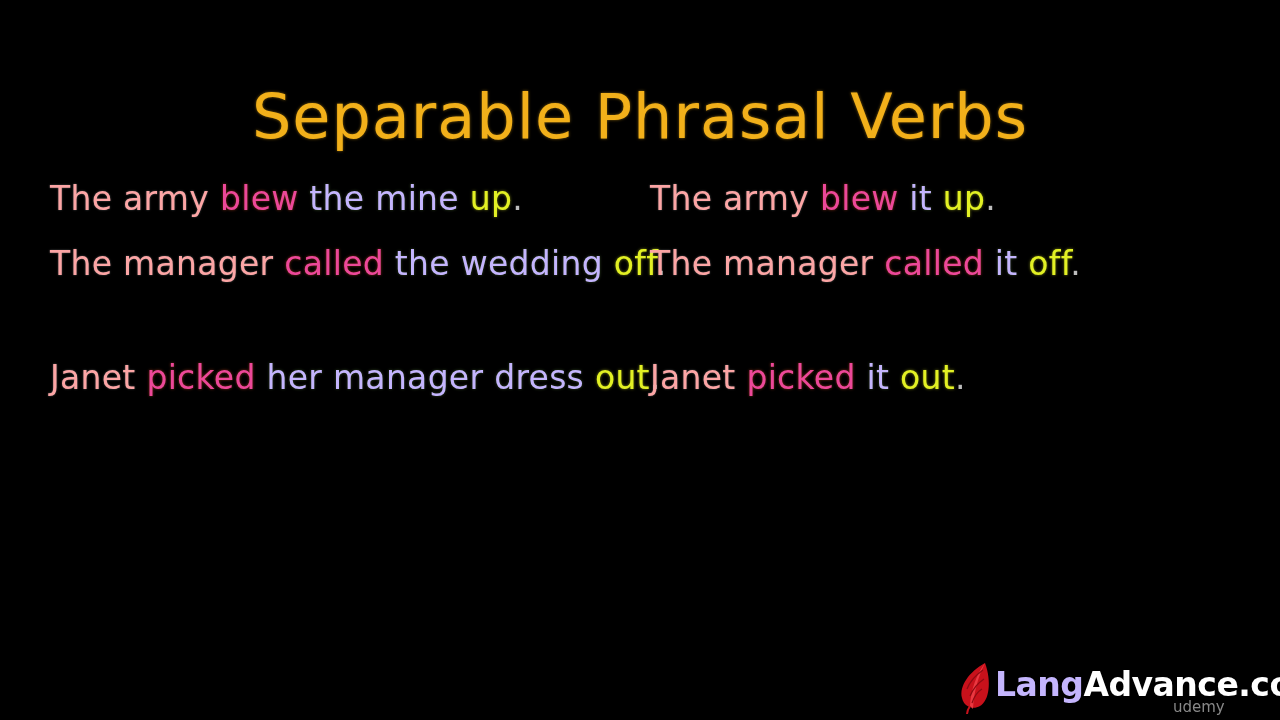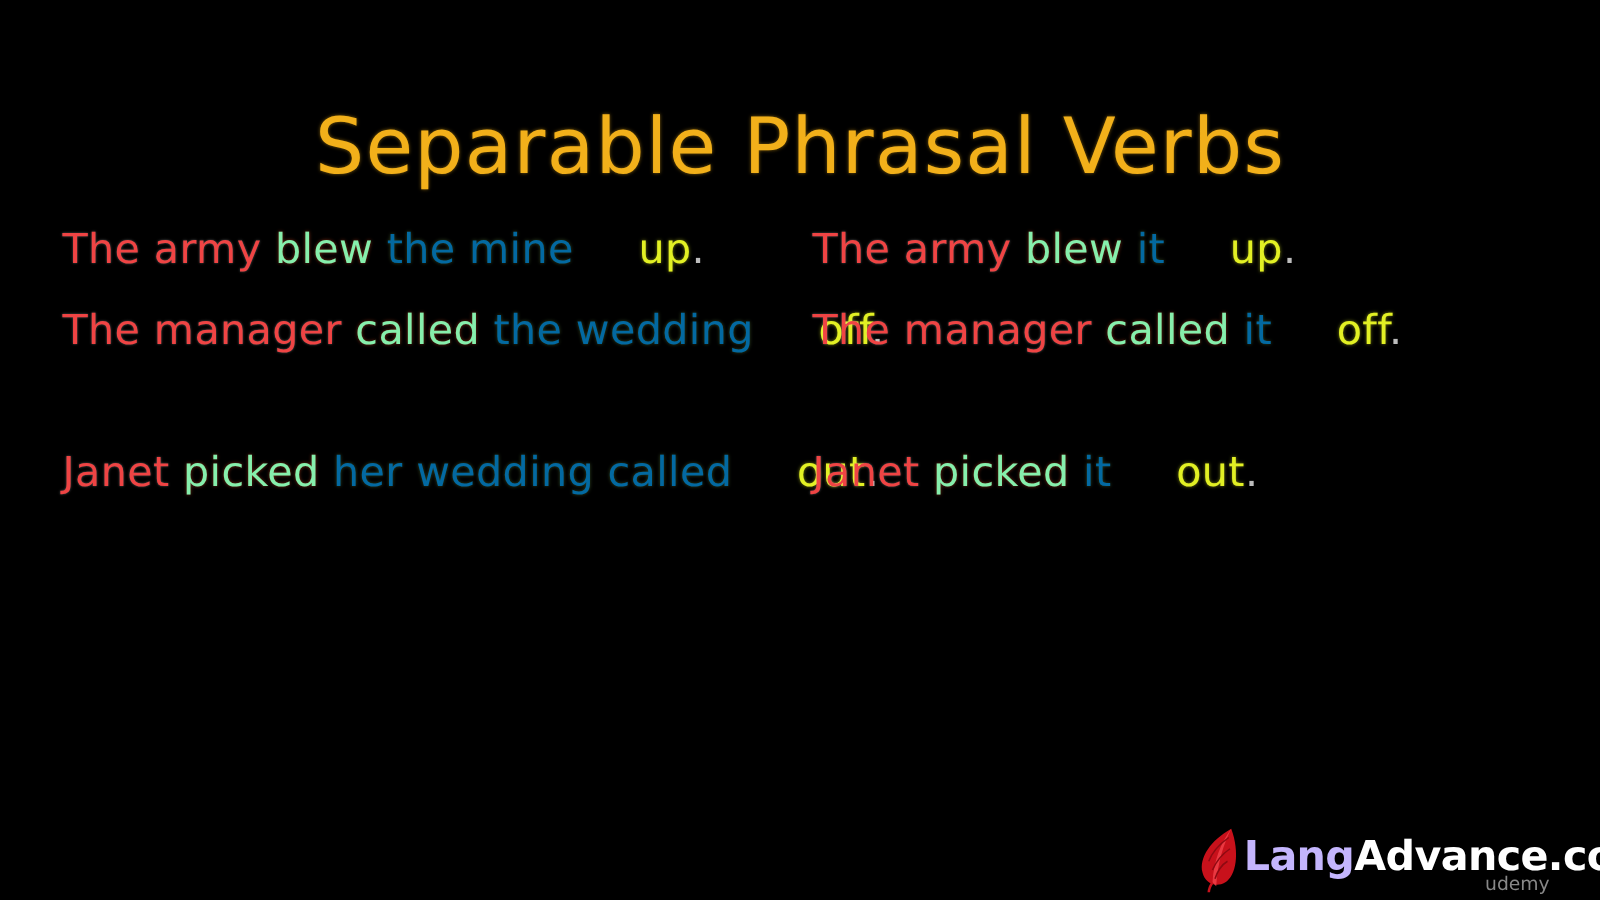--- a/index.html
+++ b/index.html
@@ -67,24 +67,24 @@
   }
   
   #col-left  .sentence:nth-of-type(1),
   #col-right .sentence:nth-of-type(1) { position: absolute; top: 8px;   left: 0; right: 0; }
   #col-left  .sentence:nth-of-type(2),
   #col-right .sentence:nth-of-type(2) { position: absolute; top: 73px;  left: 0; right: 0; }
   #col-left  .sentence:nth-of-type(3),
   #col-right .sentence:nth-of-type(3) { position: absolute; top: 187px; left: 0; right: 0; }
 
   .w { white-space: pre; }
-  .w-subject { color: #ef4444;  text-shadow: 0 0 2px rgba(255,255,255,0.35); }
-  .w-verb    { color: #86efac;  text-shadow: 0 0 3px rgba(232,83,42,0.55); }
-  .w-object  { color: #0369a1;  text-shadow: 0 0 3px rgba(111,155,78,0.45); text-align: center; }
-  .w-particle{ color: #E2F024;  text-shadow: 0 0 3px rgba(226,240,36,0.55); margin-left: 41px; }
+  .w-subject { color: #fca5a5;  text-shadow: 0 0 2px rgba(255,255,255,0.35); }
+  .w-verb    { color: #ec4899;  text-shadow: 0 0 3px rgba(232,83,42,0.55); }
+  .w-object  { color: #c4b5fd;  text-shadow: 0 0 3px rgba(111,155,78,0.45); text-align: center; }
+  .w-particle{ color: #E2F024;  text-shadow: 0 0 3px rgba(226,240,36,0.55); }
   .w-punct   { color: #BDBDBD; }
 
   
   #logo {
     position: absolute;
     left: 955px;
     top: 662px;
     width: 310px;
     height: 56px;
   }
@@ -103,21 +103,21 @@
     font-size: 33px;
     font-weight: bold;
     line-height: 38px;
     letter-spacing: -0.5px;
     white-space: nowrap;
   }
   #logo-lang    { color: #c4b5fd; }
   #logo-advance { color: #FFFFFF; }
   #logo-sub {
     position: absolute;
-    left: 233px;
+    left: 218px;
     top: 36px;
     font-family: "DejaVu Sans", "Liberation Sans", sans-serif;
     font-size: 15px;
     font-weight: 400;
     color: #888888;
     letter-spacing: 0px;
     white-space: nowrap;
   }
 </style>
 </head>
@@ -133,21 +133,21 @@
 
       <p class="sentence">
         <span class="w w-subject">The army </span><span class="w w-verb">blew</span><span class="w w-object"> the mine </span><span class="w w-particle">up</span><span class="w w-punct">.</span>
       </p>
 
       <p class="sentence">
         <span class="w w-subject">The manager </span><span class="w w-verb">called</span><span class="w w-object"> the wedding </span><span class="w w-particle">off</span><span class="w w-punct">.</span>
       </p>
 
       <p class="sentence">
-        <span class="w w-subject">Janet </span><span class="w w-verb">picked</span><span class="w w-object"> her wedding called </span><span class="w w-particle">out</span><span class="w w-punct">.</span>
+        <span class="w w-subject">Janet </span><span class="w w-verb">picked</span><span class="w w-object"> her manager dress </span><span class="w w-particle">out</span><span class="w w-punct">.</span>
       </p>
 
     </div>
 
     <div class="column" id="col-right">
 
       <p class="sentence">
         <span class="w w-subject">The army </span><span class="w w-verb">blew</span><span class="w w-object"> it </span><span class="w w-particle">up</span><span class="w w-punct">.</span>
       </p>
 

